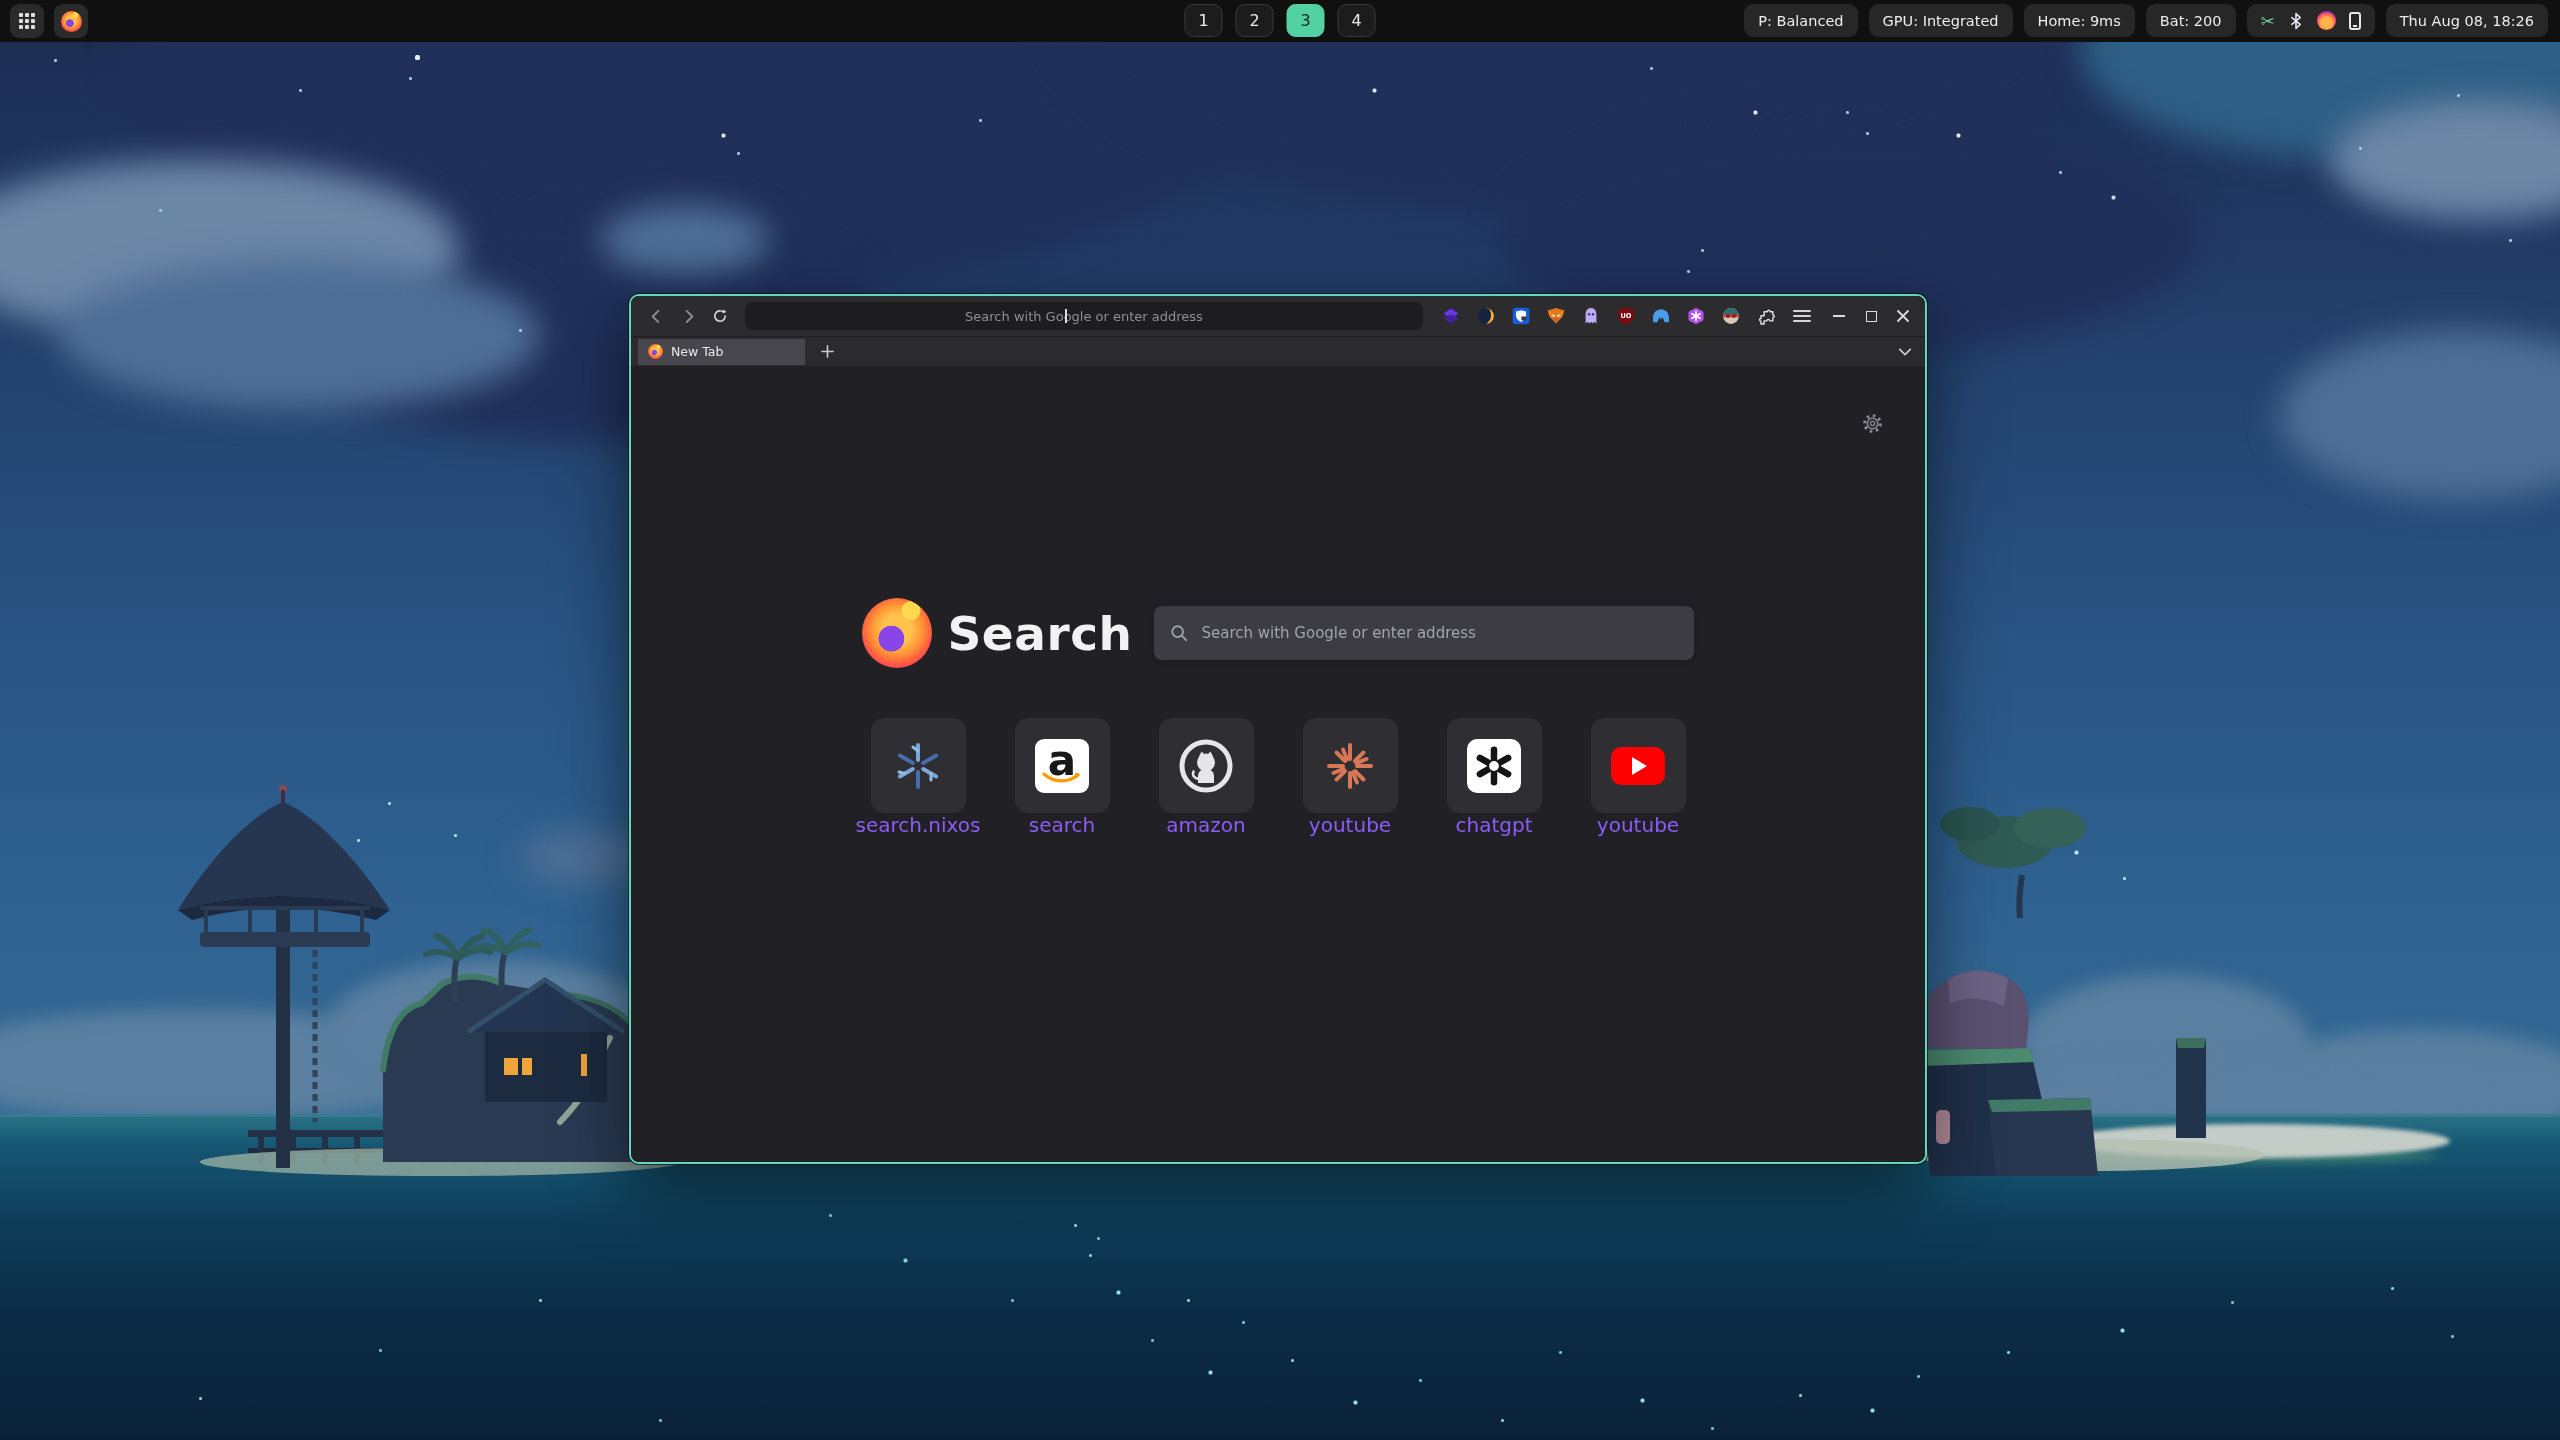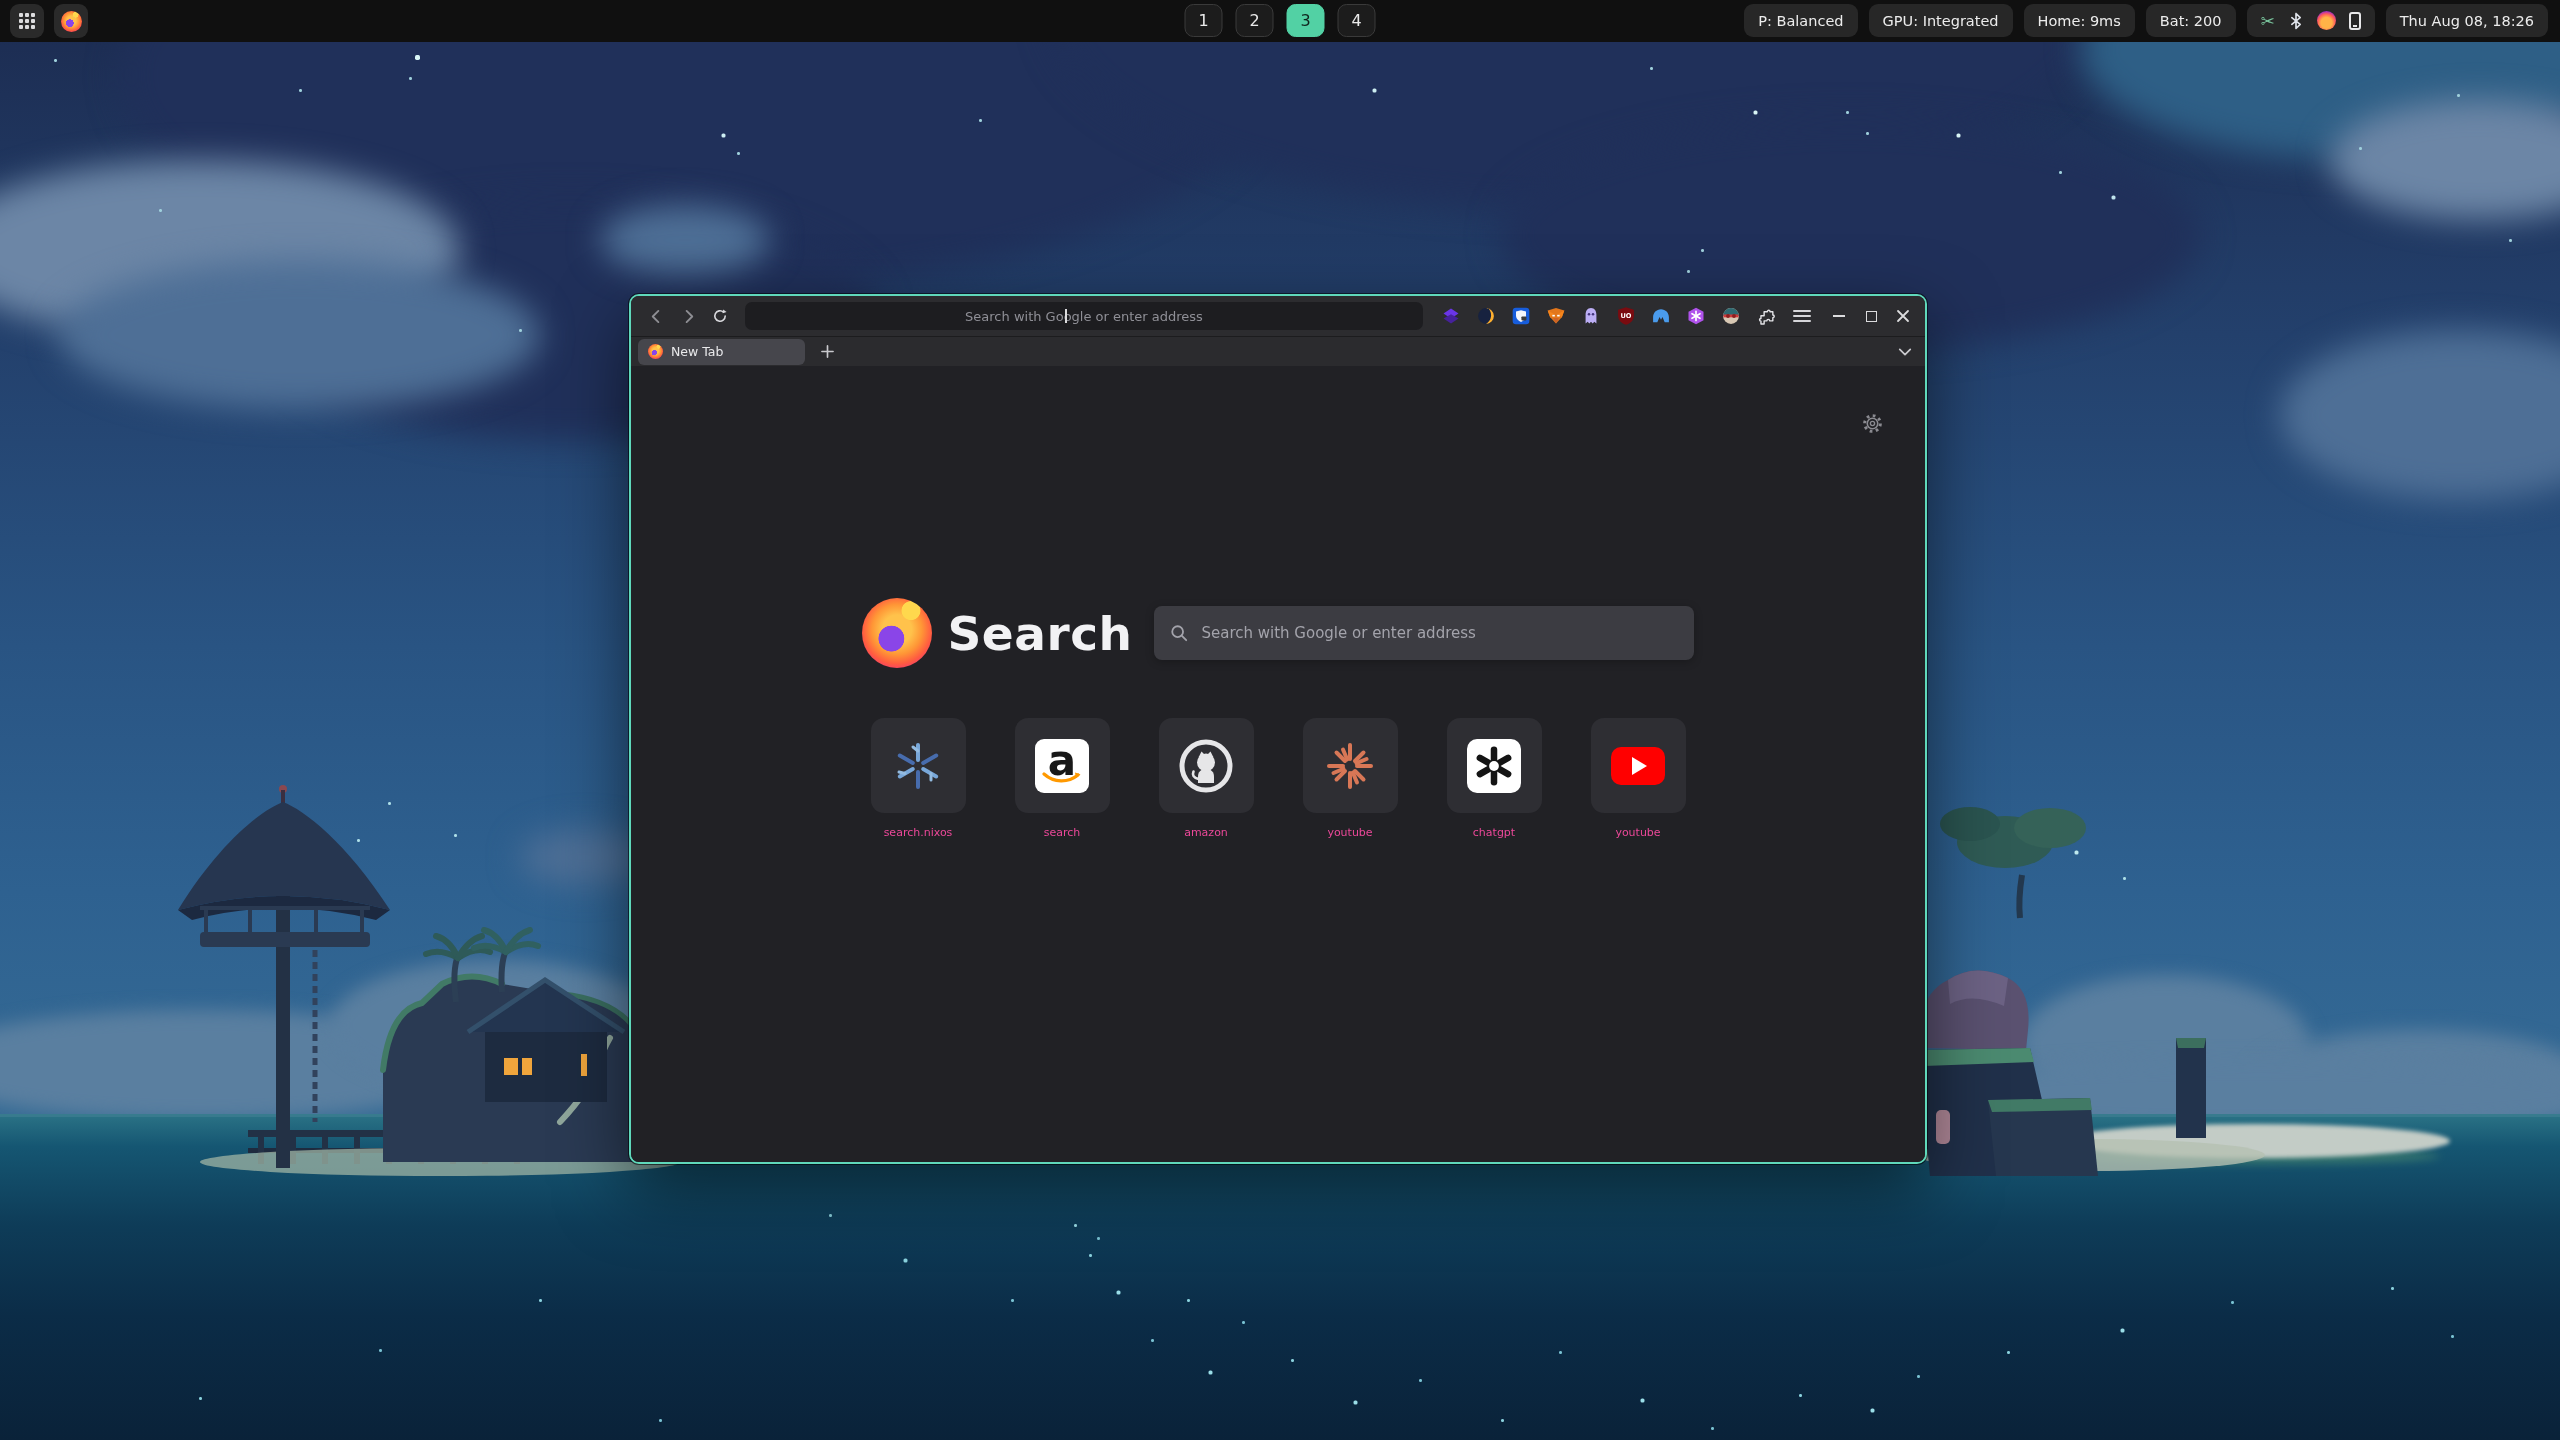--- a/index.html
+++ b/index.html
@@ -90,42 +90,42 @@
   .ext { width:26px; height:26px; border-radius:6px; display:flex; align-items:center; justify-content:flex-end; cursor:pointer; }
   .hamburger { width:18px; height:12px; display:flex; flex-direction:column; justify-content:space-between; }
   .hamburger span { height:2px; background:#d6d6da; border-radius:1px; }
   .winctl { display:flex; align-items:center; gap:16px; margin-left:12px; padding-right:4px; }
   .wc { width:16px; height:16px; display:flex; align-items:center; justify-content:center; cursor:pointer; }
   .wc-min { width:12px; height:2px; background:#dcdcde; }
   .wc-max { width:11px; height:11px; border:1.6px solid #dcdcde; }
 
   .tabstrip { height:30px; background:#2b2b2e; border-top:1px solid rgba(0,0,0,.35);
               display:flex; align-items:center; padding:0 7px; }
-  .tab { width:167px; height:26px; border-radius:6px; background:#46464c; display:flex; align-items:center;
+  .tab { width:167px; height:26px; border-radius:0; background:#46464c; display:flex; align-items:center;
          gap:8px; padding:0 10px; cursor:pointer; }
   .tab-title { color:#e9e9eb; font-size:12.5px; white-space:nowrap; overflow:hidden; }
   .newtab-btn { width:26px; height:24px; margin-left:9px; border-radius:6px; color:#c9c9cd;
                 display:flex; align-items:center; justify-content:center; cursor:pointer; }
   .strip-spacer { flex:1; }
   .alltabs-btn { width:26px; height:24px; display:flex; align-items:center; justify-content:center; cursor:pointer; }
 
   .content { position:relative; height:796px; background:#212125; }
   .gear-btn { position:absolute; right:40px; top:44px; width:26px; height:26px; display:flex;
               align-items:center; justify-content:center; cursor:pointer; }
   .hero { position:absolute; left:0; right:0; top:232px; display:flex; align-items:center; justify-content:center; }
   .fx-logo { width:70px; height:70px; flex:0 0 auto; }
   .wordmark { color:#f2f2f4; font-size:47px; font-weight:bold; letter-spacing:.5px; margin:0 22px 0 16px; }
   .nt-search { width:540px; height:54px; background:#3c3c42; border-radius:8px; display:flex;
                align-items:center; padding:0 16px; gap:13px; cursor:text; box-shadow:0 2px 8px rgba(0,0,0,.25); }
   .nt-search .ph { color:#a3a3ab; font-size:15px; }
   .shortcuts { position:absolute; left:0; right:0; top:352px; display:flex; justify-content:center; gap:49px; }
   .tile { width:95px; display:flex; flex-direction:column; align-items:center; cursor:pointer; }
   .tile-box { width:95px; height:95px; border-radius:13px; background:#2e2e33; display:flex;
               align-items:center; justify-content:center; }
-  .tile-label { margin-top:13px; color:#ec4899; font-size:11px; white-space:nowrap; }
+  .tile-label { color:#8b5cf6; font-size:20px; white-space:nowrap; }
   .amazon-box { width:54px; height:54px; background:#fff; border-radius:9px; position:relative;
                 display:flex; align-items:center; justify-content:center; }
   .amazon-a { color:#181818; font-size:42px; font-weight:bold; line-height:1; margin-top:-9px; }
   .yt-box { width:54px; height:38px; background:#ff0000; border-radius:10px; display:flex;
             align-items:center; justify-content:center; }
   .yt-tri { width:0; height:0; border-left:15px solid #fff; border-top:9px solid transparent;
             border-bottom:9px solid transparent; margin-left:3px; }
   .gpt-box { width:54px; height:54px; background:#fff; border-radius:10px; display:flex;
              align-items:center; justify-content:center; }
 </style>

